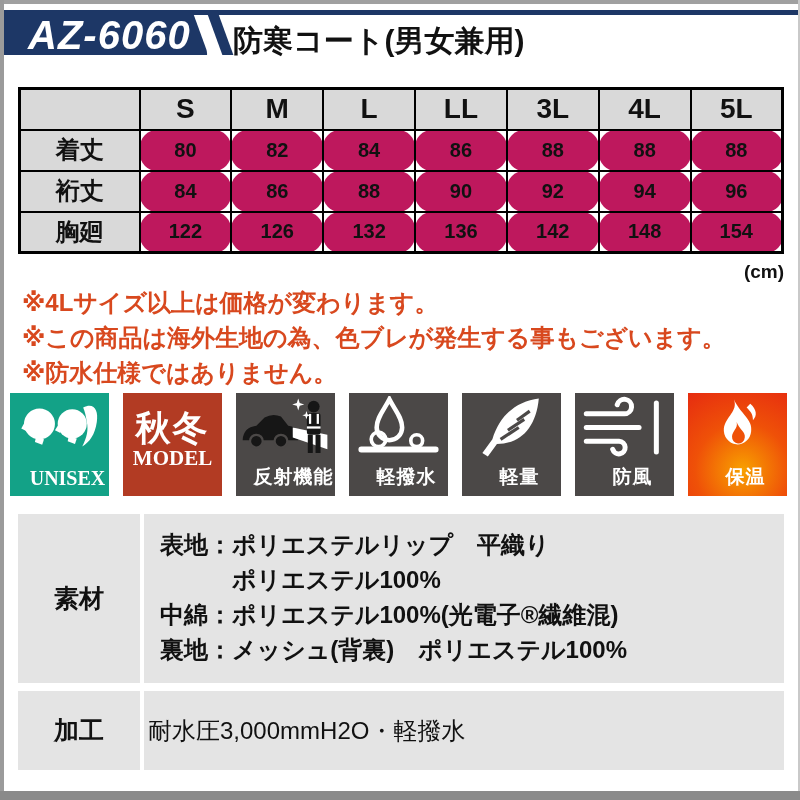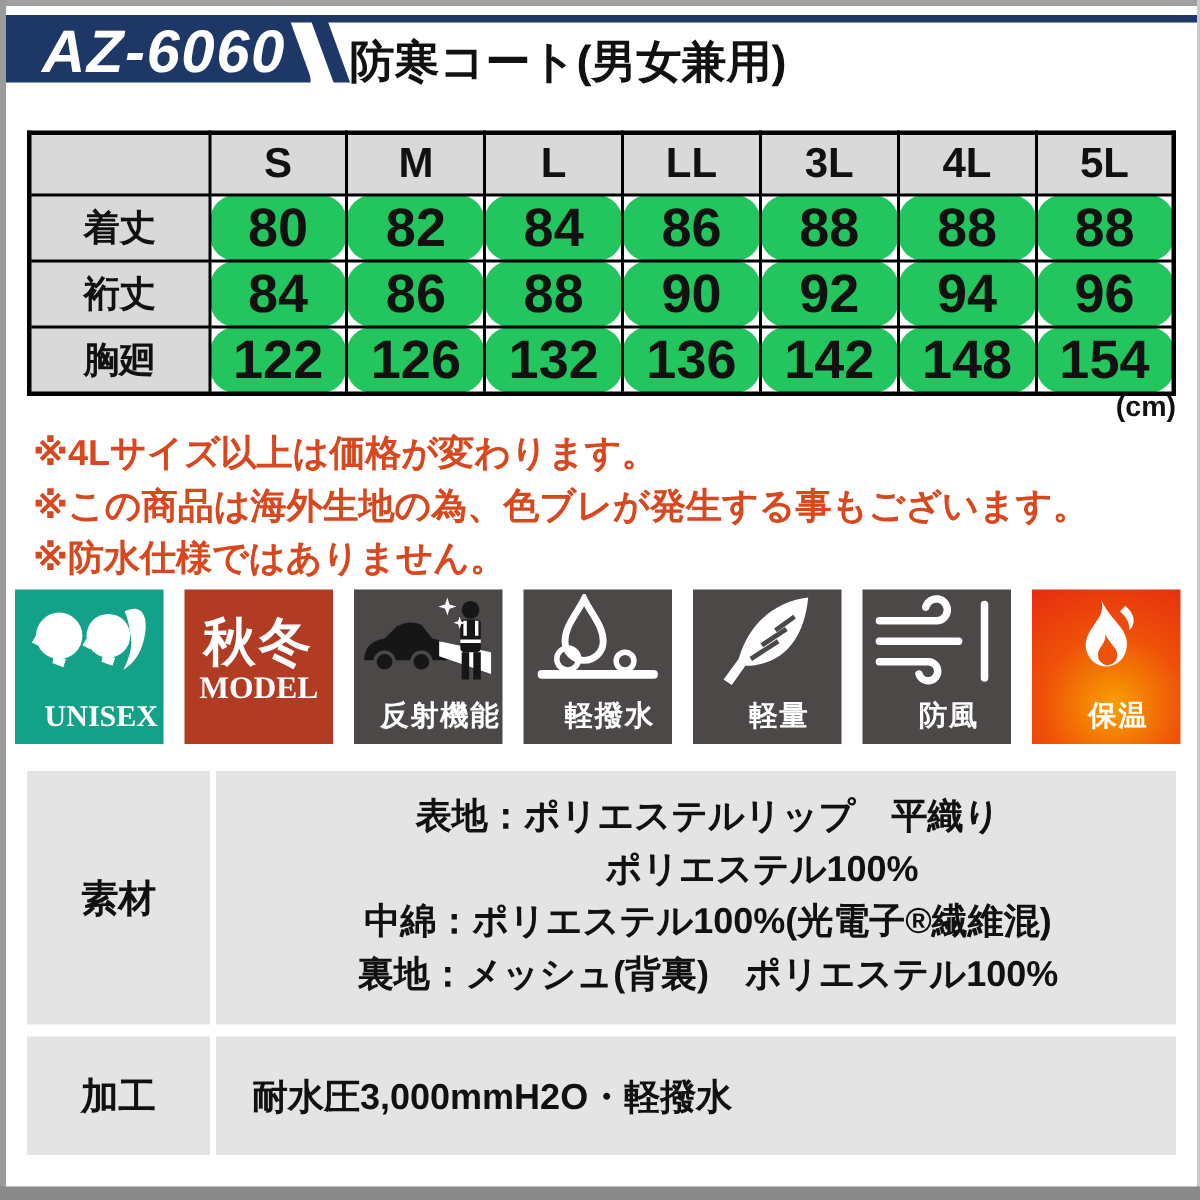--- a/index.html
+++ b/index.html
@@ -27,21 +27,21 @@
   .page-title{position:absolute;left:233px;top:21px;font-size:30px;font-weight:bold;color:#111;
     white-space:nowrap;}
 
   
   .size-table{position:absolute;left:18px;top:87px;border-collapse:collapse;table-layout:fixed;
     width:766px;border:3px solid #000;}
   .size-table td{border:2px solid #000;height:41px;text-align:center;font-weight:bold;
     vertical-align:middle;}
   .size-table .hd{background:#d9d9d9;font-size:28px;}
   .size-table .lb{background:#d9d9d9;font-size:24px;}
-  .size-table .vl{background:#22c55e;font-size:36px;border-radius:17px;}
+  .size-table .vl{background:#be185d;font-size:20px;border-radius:17px;}
   .size-table col.c0{width:120px;}
   .unit{position:absolute;left:18px;top:261px;width:766px;text-align:right;font-size:19px;
     font-weight:bold;}
 
   
   .notes{position:absolute;left:22px;top:285px;line-height:35px;font-size:24px;font-weight:bold;
     color:#d8481e;white-space:nowrap;}
 
   
   .tiles{position:absolute;left:10px;top:393px;width:784px;display:flex;gap:14px;}
@@ -55,29 +55,29 @@
   .t-model .main{position:absolute;left:0;right:0;top:12px;text-align:center;color:#fff;
     font-size:35px;font-weight:bold;letter-spacing:2px;}
   .t-model .sub{position:absolute;left:0;right:0;bottom:25px;text-align:center;color:#fff;
     font-size:21px;font-weight:bold;}
   .t-gray{background:#4b4847;}
   .t-hot{background:radial-gradient(circle at 55% 75%, #f8a100 0%, #ef5108 50%, #e62c10 100%);}
 
   
   .spec{position:absolute;left:18px;width:766px;display:grid;grid-template-columns:122px 1fr;
     column-gap:4px;}
-  .spec .cell{background:#e4e4e4;text-align:center;}
+  .spec .cell{background:#e4e4e4;}
   .spec .lab{display:flex;align-items:center;justify-content:center;font-size:25px;
     font-weight:bold;}
   #spec-material{top:514px;height:169px;}
   #spec-material .cnt{padding:13px 0 0 16px;font-size:24px;font-weight:bold;line-height:35px;}
   #spec-material .indent{padding-left:72px;}
   #spec-process{top:691px;height:79px;}
-  #spec-process .cnt{display:flex;align-items:center;padding-left:24px;font-size:24px;
-    font-weight:bold;}
+  #spec-process .cnt{display:flex;align-items:center;padding-left:4px;font-size:24px;
+    font-weight:normal;}
 </style>
 </head>
 <body>
 
 <div class="edge-top"></div>
 <div class="edge-left"></div>
 <div class="edge-right"></div>
 
 <div class="top-rule"></div>
 <div class="banner-wrap">

